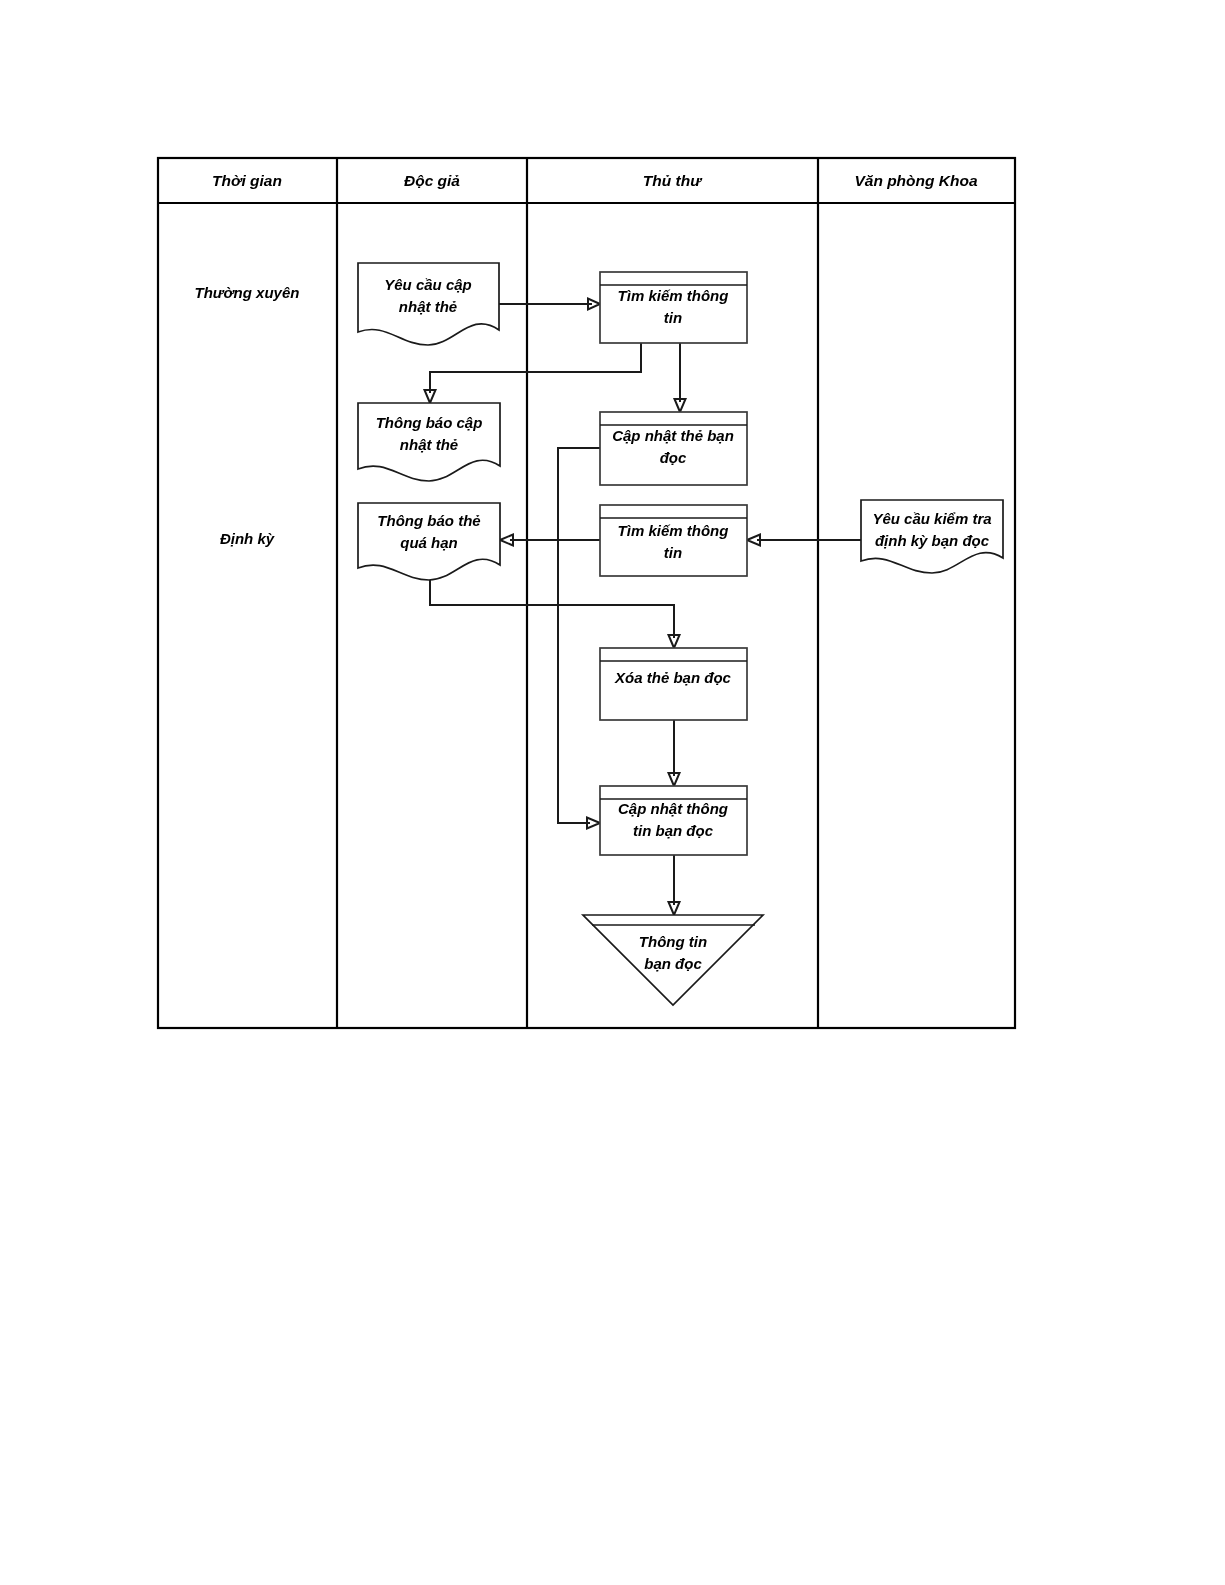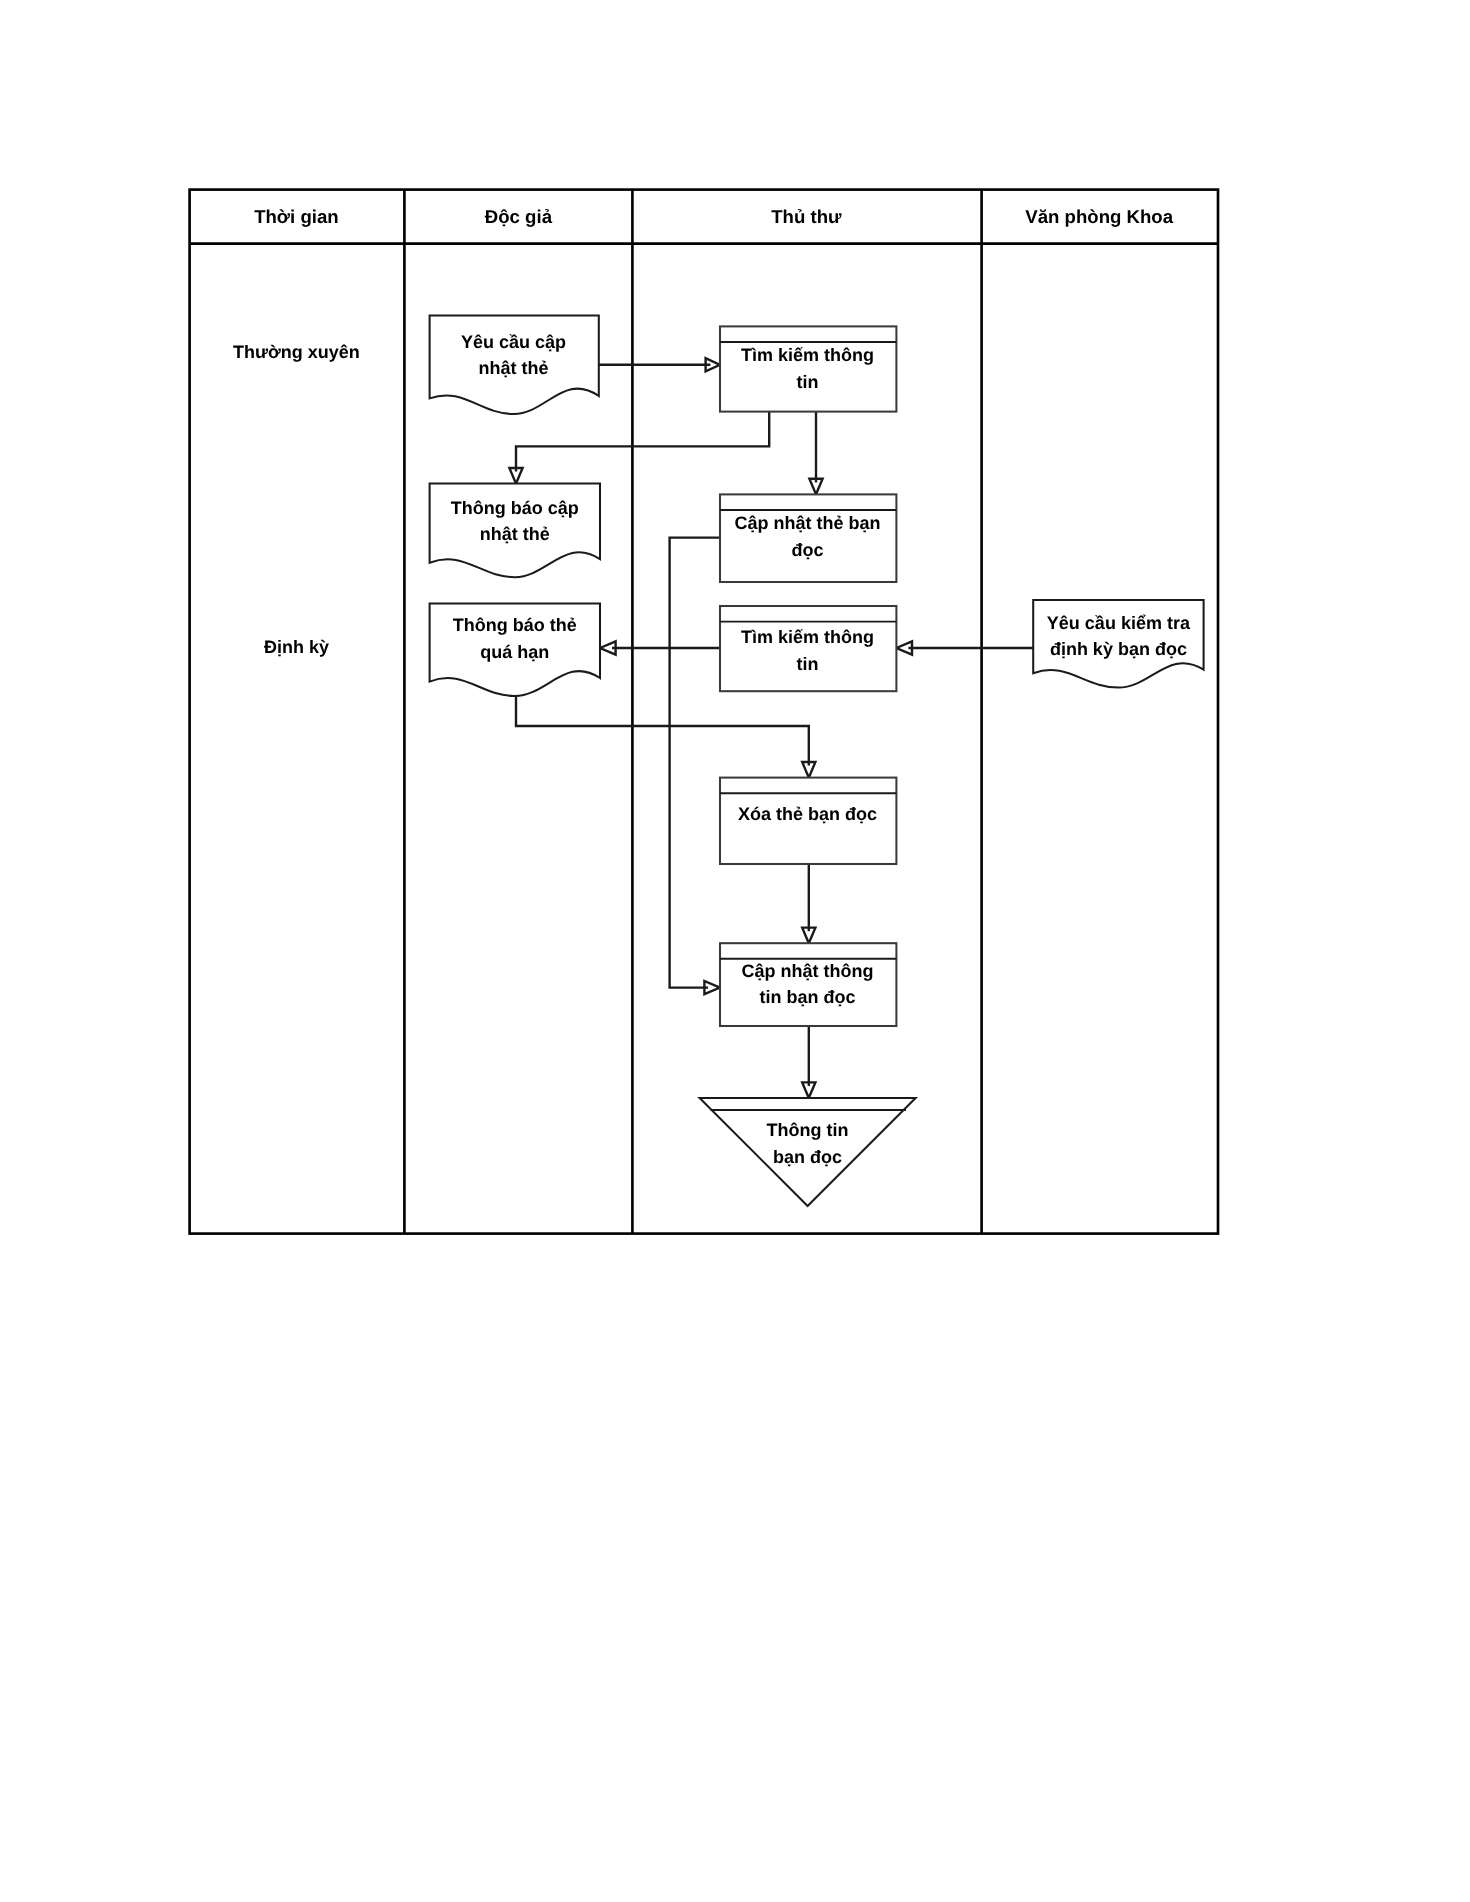--- a/index.html
+++ b/index.html
@@ -11,20 +11,21 @@
     width: 1225px;
     height: 1585px;
     font-family: "Liberation Sans", sans-serif;
     overflow: hidden;
   }
   #page {
     position: relative;
     width: 1225px;
     height: 1585px;
     background: #ffffff;
+    font-style: italic;
   }
   svg#flow {
     position: absolute;
     left: 0;
     top: 0;
     width: 1225px;
     height: 1585px;
     display: block;
   }
   .lane-border { stroke: #000000; stroke-width: 2.2; fill: none; }

